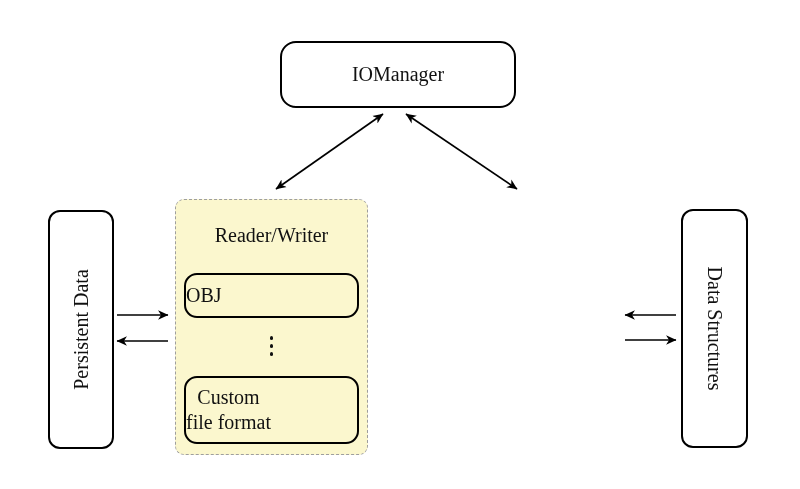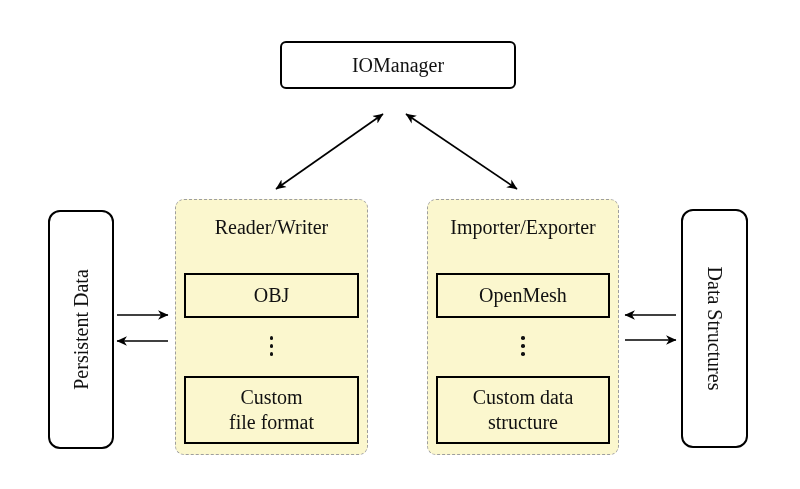--- a/index.html
+++ b/index.html
@@ -23,22 +23,22 @@
     box-sizing: border-box;
     background: #ffffff;
     border: 2.5px solid var(--node-border, #000000);
     display: flex;
     align-items: center;
     justify-content: center;
     text-align: center;
   }
   .node-iomanager {
     left: 280px; top: 41px;
-    width: 236px; height: 48px;
-    border-radius: 6px;
+    width: 236px; height: 67px;
+    border-radius: 16px;
     font-size: 20px;
   }
   .side-node {
     width: 66px; height: 239px;
     border-radius: 12px;
     font-size: 20px;
   }
   .side-node-left  { left: 48px;  top: 210px; }
   .side-node-right { left: 681px; top: 209px; width: 67px; }
   .vtext-ccw { transform: rotate(-90deg); white-space: nowrap; }
@@ -49,35 +49,34 @@
     height: 256px;
     box-sizing: border-box;
     background: var(--panel-fill, #fbf7ce);
     border: 1.6px dashed var(--panel-border, #9e9e9e);
     border-radius: 9px;
   }
   .panel-left  { left: 175px; width: 193px; }
   .panel-right { left: 427px; width: 192px; }
   .panel-header {
     position: absolute;
-    top: 16px; left: 0; right: 0;
+    top: 24px; left: 0; right: 0;
     text-align: center;
     font-size: 20px;
     line-height: 22px;
   }
   .sub-node {
     position: absolute;
     left: 8px; right: 8px;
     box-sizing: border-box;
     border: 2.5px solid var(--node-border, #000000);
-    border-radius: 0;
+    border-radius: 13px;
     background: transparent;
     display: flex;
     align-items: center;
-    justify-content: center;
     text-align: center;
     font-size: 20px;
     line-height: 1.25;
     white-space: pre-line;
   }
   .sub-node-first  { top: 73px;  height: 45px; }
   .sub-node-second { top: 176px; height: 68px; }
   .vdots {
     position: absolute;
     top: 136px; left: 0; right: 0;
@@ -134,29 +133,14 @@
       <i></i>
         <i></i>
         <i></i>
     </div>
     <div class="sub-node sub-node-second">
       <span>Custom
 file format</span>
     </div>
   </div>
 
-  <div class="panel panel-right">
-    <div class="panel-header">Importer/Exporter</div>
-    <div class="sub-node sub-node-first">
-      <span>OpenMesh</span>
-    </div>
-    <div class="vdots">
-      <i></i>
-        <i></i>
-        <i></i>
-    </div>
-    <div class="sub-node sub-node-second">
-      <span>Custom data
-structure</span>
-    </div>
-  </div>
 
 </div>
 
 </body></html>

